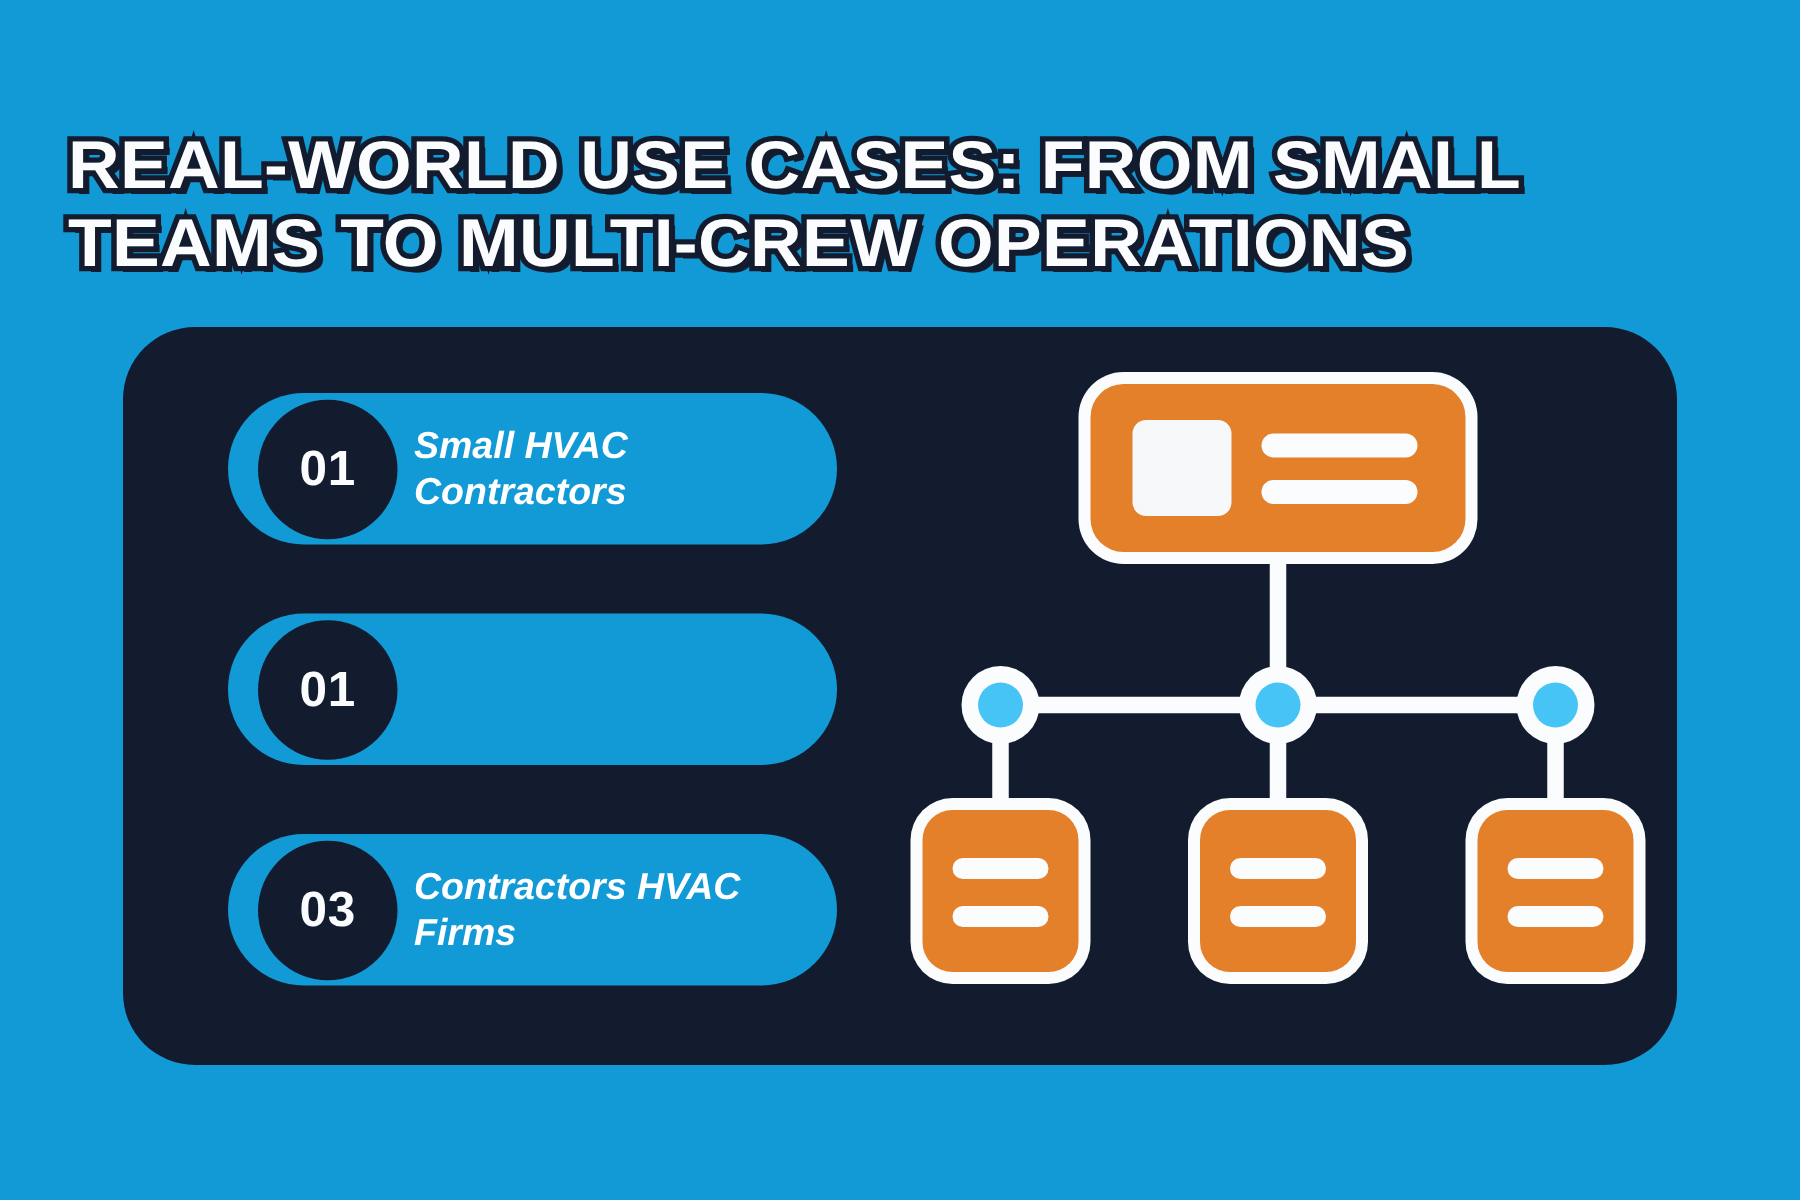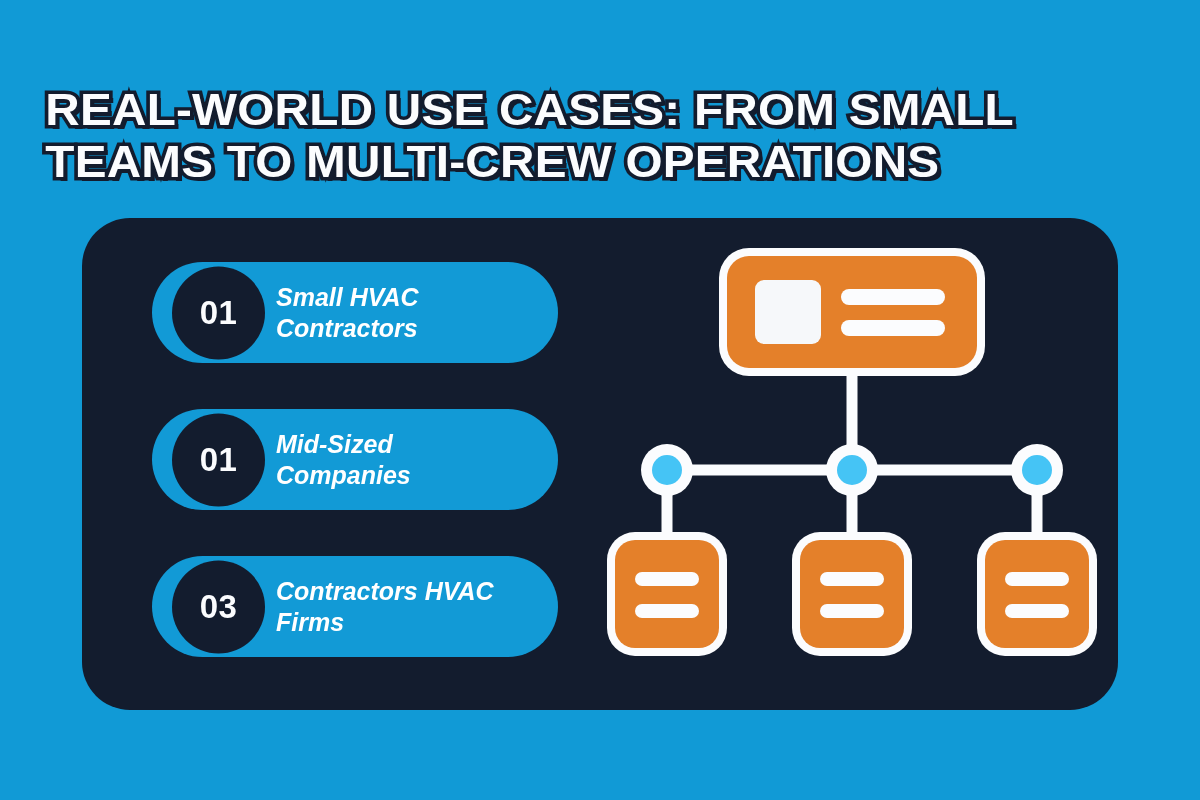--- a/index.html
+++ b/index.html
@@ -133,21 +133,20 @@
       <div class="num-circle">
         <span>01</span>
       </div>
       <div class="pill-label">Small HVAC Contractors</div>
     </div>
 
     <div class="pill">
       <div class="num-circle">
         <span>01</span>
       </div>
-      <div class="pill-label">Mid-Sized Companies</div>
     </div>
 
     <div class="pill">
       <div class="num-circle">
         <span>03</span>
       </div>
       <div class="pill-label">Contractors HVAC Firms</div>
     </div>
 
   </div>

